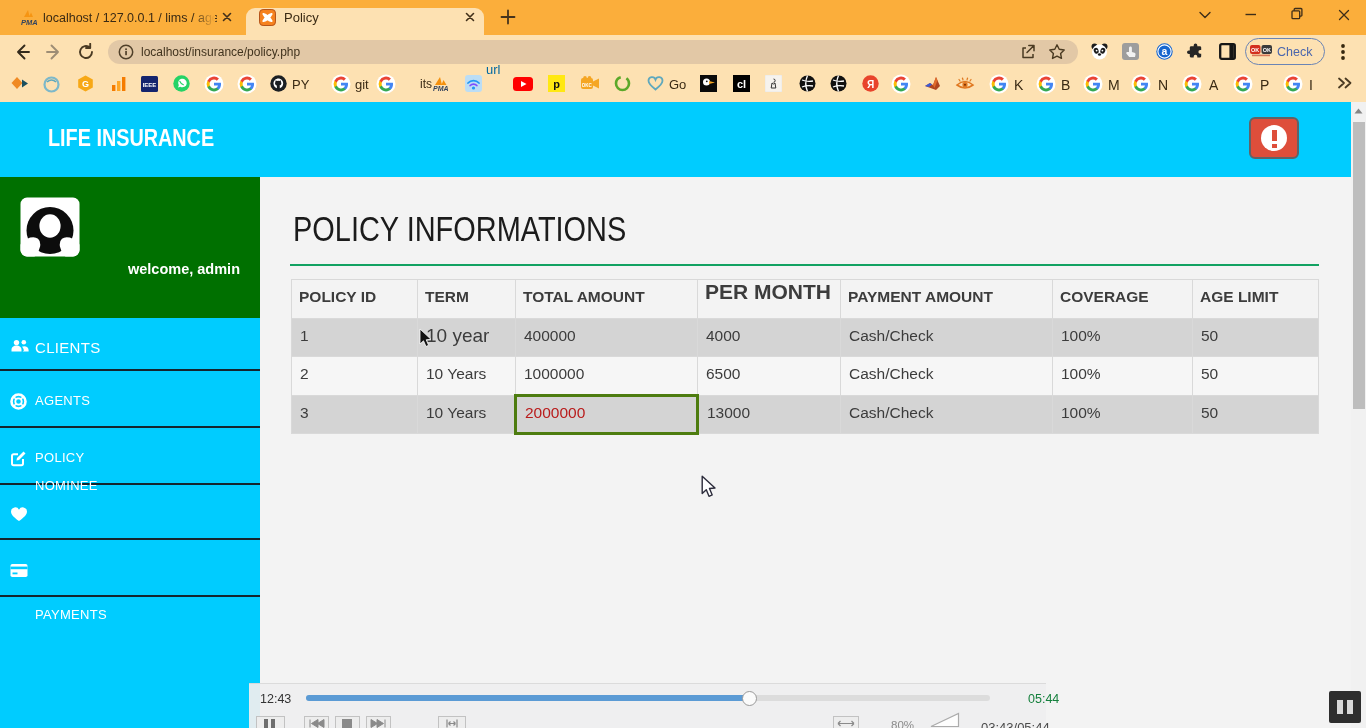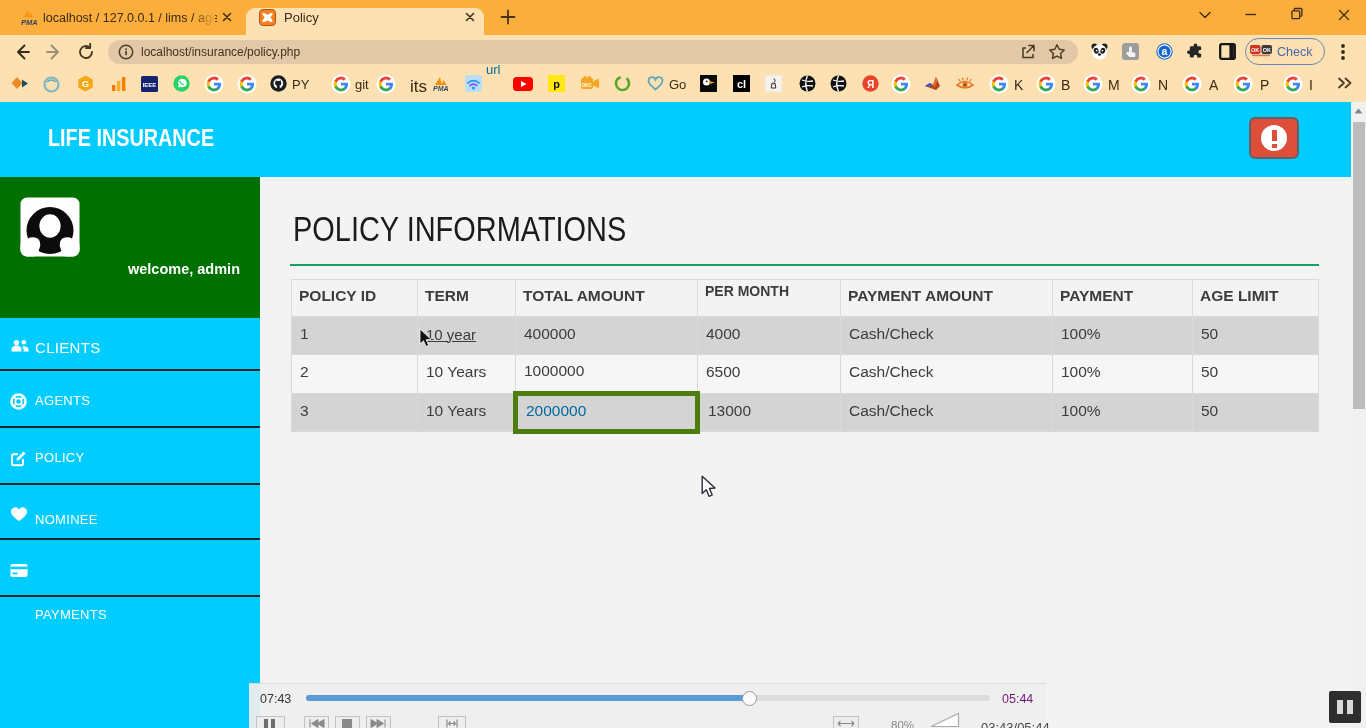--- a/index.html
+++ b/index.html
@@ -189,21 +189,21 @@
 <path d="M8.5 3.5 c-2.8 0-5 2.2-5 5 0 2.2 1.4 4.1 3.4 4.7 v-1.7 c-0.3-0.6 0-1.1 0-1.1 -1.1-0.3-1.9-1-1.9-2.2 0-0.5 0.2-1 0.5-1.3 -0.1-0.3-0.2-0.9 0.1-1.5 0 0 0.4-0.1 1.4 0.5 a4.7 4.7 0 0 1 2.4 0 c1-0.6 1.4-0.5 1.4-0.5 0.3 0.6 0.2 1.2 0.1 1.5 0.3 0.4 0.5 0.8 0.5 1.3 0 1.2-0.7 1.9-1.9 2.2 0 0 0.3 0.5 0.3 1.1 v1.7 c2-0.6 3.4-2.5 3.4-4.7 0-2.8-2.2-5-5-5 z" fill="#fff"></path>
   </svg>
 <div class="abs" style="left:292px;top:77px;font-size:13px;color:#3A2A14;">PY</div>
 <svg class="abs" style="left:331px;top:74px" width="20" height="20">
     <use href="#gicon"></use>
   </svg>
 <div class="abs" style="left:355px;top:77px;font-size:13px;color:#3A2A14;">git</div>
 <svg class="abs" style="left:376px;top:74px" width="20" height="20">
     <use href="#gicon"></use>
   </svg>
-<div class="abs" style="left:410px;top:77px;font-size:17px;color:#3A2A14;">its</div>
+<div class="abs" style="left:420px;top:77px;font-size:12px;color:#3A2A14;">its</div>
 <svg class="abs" style="left:431px;top:75px" width="19" height="17">
 <path d="M4 10 L9 2 L10.8 9 L12.5 5 L15.5 10 Z" fill="#F5900C"></path>
 <text x="2" y="16" font-family="Liberation Sans" font-size="7" font-weight="bold" font-style="italic" fill="#33445f">PMA</text>
   </svg>
 <svg class="abs" style="left:465px;top:75px" width="17" height="17">
 <rect width="17" height="17" rx="3" fill="#BBDDF5"></rect>
 <path d="M3 8 a7.5 7.5 0 0 1 11 0" stroke="#2196F3" stroke-width="1.8" fill="none" stroke-linecap="round"></path>
 <path d="M5.2 10.5 a4.5 4.5 0 0 1 6.6 0" stroke="#7C4DFF" stroke-width="1.8" fill="none" stroke-linecap="round"></path>
 <circle cx="8.5" cy="13" r="1.6" fill="#2196F3"></circle>
   </svg>
@@ -358,21 +358,21 @@
 <div class="abs" style="left:0;top:427.5px;width:260px;height:57px;border-bottom:2px solid #14252e;"></div>
 <div class="abs" style="left:10px;top:450.0px;"><svg width="17" height="17" viewBox="0 0 17 17">
 <path d="M13 9 v4.6 a1.6 1.6 0 0 1 -1.6 1.6 H3.6 A1.6 1.6 0 0 1 2 13.6 V5.8 a1.6 1.6 0 0 1 1.6-1.6 H8" fill="none" stroke="#fff" stroke-width="2"></path>
 <path d="M6.5 10.5 L7 8 L13.5 1.5 L15.5 3.5 L9 10 Z" fill="#fff"></path>
     </svg></div>
 <div class="abs" style="left:35px;top:450.0px;font-size:13px;color:#fff;letter-spacing:0.3px;">POLICY</div>
 <div class="abs" style="left:0;top:484.5px;width:260px;height:55.5px;border-bottom:2px solid #14252e;"></div>
 <div class="abs" style="left:10px;top:506.2px;"><svg width="18" height="16" viewBox="0 0 18 16">
 <path d="M9 15 C3.5 11 1 8.3 1 5.4 A4.2 4.2 0 0 1 9 3.8 4.2 4.2 0 0 1 17 5.4 C17 8.3 14.5 11 9 15 Z" fill="#fff"></path>
     </svg></div>
-<div class="abs" style="left:35px;top:512px;font-size:13px;color:#fff;letter-spacing:0.3px;">NOMINEE</div>
+<div class="abs" style="left:35px;top:478px;font-size:13px;color:#fff;letter-spacing:0.3px;">NOMINEE</div>
 <div class="abs" style="left:0;top:540.0px;width:260px;height:57px;border-bottom:2px solid #14252e;"></div>
 <div class="abs" style="left:10px;top:562.5px;"><svg width="18" height="15" viewBox="0 0 18 15">
 <rect x="0.5" y="1" width="17" height="13" rx="1.8" fill="#fff"></rect>
 <rect x="0.5" y="3.6" width="17" height="2.6" fill="#00CCFF"></rect>
 <rect x="2.5" y="9.5" width="5" height="1.8" fill="#00CCFF"></rect>
     </svg></div>
 <div class="abs" style="left:35px;top:562.5px;font-size:13px;color:#fff;letter-spacing:0.3px;margin-top:44px;">PAYMENTS</div>
 
 <div class="abs" style="left:293px;top:209px;font-size:35.5px;color:#1b1b1b;transform:scaleX(0.815);transform-origin:0 0;white-space:nowrap;">POLICY INFORMATIONS</div>
 <div class="abs" style="left:290px;top:264px;width:1029px;height:2px;background:#12A262;"></div>
@@ -385,67 +385,67 @@
       <col style="width:143px">
       <col style="width:212px">
       <col style="width:140px">
       <col style="width:126px">
     </colgroup>
 <tbody>
       <tr style="height:37px;background:#F3F3F3;">
 <th style="border:1px solid #D9D9D9;text-align:left;padding-left:7px;padding-bottom:5px;font-size:15.5px;color:#3c3c3c;font-family:'Liberation Sans';">POLICY ID</th>
 <th style="border:1px solid #D9D9D9;text-align:left;padding-left:7px;padding-bottom:5px;font-size:15.5px;color:#3c3c3c;font-family:'Liberation Sans';">TERM</th>
 <th style="border:1px solid #D9D9D9;text-align:left;padding-left:7px;padding-bottom:5px;font-size:15.5px;color:#3c3c3c;font-family:'Liberation Sans';">TOTAL AMOUNT</th>
-<th style="border:1px solid #D9D9D9;text-align:left;padding-left:7px;padding-bottom:14px;font-size:14px;color:#3c3c3c;font-family:'Liberation Sans';">PER MONTH</th>
+<th style="border:1px solid #D9D9D9;text-align:left;padding-left:7px;padding-bottom:14px;font-size:21px;color:#3c3c3c;font-family:'Liberation Sans';">PER MONTH</th>
 <th style="border:1px solid #D9D9D9;text-align:left;padding-left:7px;padding-bottom:5px;font-size:15.5px;color:#3c3c3c;font-family:'Liberation Sans';">PAYMENT AMOUNT</th>
-<th style="border:1px solid #D9D9D9;text-align:left;padding-left:7px;padding-bottom:5px;font-size:15.5px;color:#3c3c3c;font-family:'Liberation Sans';">PAYMENT</th>
+<th style="border:1px solid #D9D9D9;text-align:left;padding-left:7px;padding-bottom:5px;font-size:15.5px;color:#3c3c3c;font-family:'Liberation Sans';">COVERAGE</th>
 <th style="border:1px solid #D9D9D9;text-align:left;padding-left:7px;padding-bottom:5px;font-size:15.5px;color:#3c3c3c;font-family:'Liberation Sans';">AGE LIMIT</th>
 </tr>
 <tr style="height:38.3px;background:#D4D4D4;">
 <td style="border:1px solid #D9D9D9;padding-left:8px;padding-bottom:3px;font-size:15.5px;color:#3c3c3c;">1</td>
-<td style="border:1px solid #D9D9D9;padding-left:8px;padding-bottom:3px;font-size:15px;color:#3c3c3c;text-decoration:underline;">10 year</td>
+<td style="border:1px solid #D9D9D9;padding-left:8px;padding-bottom:3px;font-size:19px;color:#3c3c3c;">10 year</td>
 <td style="border:1px solid #D9D9D9;padding-left:8px;padding-bottom:3px;font-size:15.5px;color:#3c3c3c;">400000</td>
 <td style="border:1px solid #D9D9D9;padding-left:8px;padding-bottom:3px;font-size:15.5px;color:#3c3c3c;">4000</td>
 <td style="border:1px solid #D9D9D9;padding-left:8px;padding-bottom:3px;font-size:15.5px;color:#3c3c3c;">Cash/Check</td>
 <td style="border:1px solid #D9D9D9;padding-left:8px;padding-bottom:3px;font-size:15.5px;color:#3c3c3c;">100%</td>
 <td style="border:1px solid #D9D9D9;padding-left:8px;padding-bottom:3px;font-size:15.5px;color:#3c3c3c;">50</td>
 </tr>
 <tr style="height:38.3px;background:#F6F6F6;">
 <td style="border:1px solid #D9D9D9;padding-left:8px;padding-bottom:3px;font-size:15.5px;color:#3c3c3c;">2</td>
 <td style="border:1px solid #D9D9D9;padding-left:8px;padding-bottom:3px;font-size:15.5px;color:#3c3c3c;">10 Years</td>
 <td style="border:1px solid #D9D9D9;padding-left:8px;padding-bottom:3px;font-size:15.5px;color:#3c3c3c;">1000000</td>
 <td style="border:1px solid #D9D9D9;padding-left:8px;padding-bottom:3px;font-size:15.5px;color:#3c3c3c;">6500</td>
 <td style="border:1px solid #D9D9D9;padding-left:8px;padding-bottom:3px;font-size:15.5px;color:#3c3c3c;">Cash/Check</td>
 <td style="border:1px solid #D9D9D9;padding-left:8px;padding-bottom:3px;font-size:15.5px;color:#3c3c3c;">100%</td>
 <td style="border:1px solid #D9D9D9;padding-left:8px;padding-bottom:3px;font-size:15.5px;color:#3c3c3c;">50</td>
 </tr>
 <tr style="height:38.3px;background:#D4D4D4;">
 <td style="border:1px solid #D9D9D9;padding-left:8px;padding-bottom:3px;font-size:15.5px;color:#3c3c3c;">3</td>
 <td style="border:1px solid #D9D9D9;padding-left:8px;padding-bottom:3px;font-size:15.5px;color:#3c3c3c;">10 Years</td>
-<td style="border:5px solid #4d7c0f;padding-left:8px;padding-bottom:3px;font-size:15.5px;color:#0369a1;">2000000</td>
+<td style="border:3px solid #4d7c0f;padding-left:8px;padding-bottom:3px;font-size:15.5px;color:#b91c1c;">2000000</td>
 <td style="border:1px solid #D9D9D9;padding-left:8px;padding-bottom:3px;font-size:15.5px;color:#3c3c3c;">13000</td>
 <td style="border:1px solid #D9D9D9;padding-left:8px;padding-bottom:3px;font-size:15.5px;color:#3c3c3c;">Cash/Check</td>
 <td style="border:1px solid #D9D9D9;padding-left:8px;padding-bottom:3px;font-size:15.5px;color:#3c3c3c;">100%</td>
 <td style="border:1px solid #D9D9D9;padding-left:8px;padding-bottom:3px;font-size:15.5px;color:#3c3c3c;">50</td>
 </tr>
 </tbody>
   </table>
 
 <div class="abs" style="left:1351px;top:102px;width:15px;height:626px;background:#F1F1F1;"></div>
 <svg class="abs" style="left:1354px;top:107px" width="9" height="8">
     <path d="M4.5 1.5 L8.5 6.5 H0.5 Z" fill="#858585"></path>
   </svg>
 <div class="abs" style="left:1352.5px;top:122px;width:12px;height:287px;background:#BDBDBD;"></div>
 
 <div class="abs" id="player" style="left:249px;top:683px;width:797px;height:45px;background:rgba(238,238,239,0.94);border-top:1px solid rgba(205,205,205,0.6);"></div>
-<div class="abs" style="left:260px;top:692px;font-size:12.5px;color:#333;">07:43</div>
+<div class="abs" style="left:260px;top:692px;font-size:12.5px;color:#333;">12:43</div>
 <div class="abs" style="left:306px;top:695px;width:684px;height:6px;border-radius:3px;background:#DCDCDC;"></div>
 <div class="abs" style="left:306px;top:695px;width:440px;height:6px;border-radius:3px;background:#5B9BD5;"></div>
 <div class="abs" style="left:742px;top:690.5px;width:15px;height:15px;border-radius:50%;background:#FBFBFB;border:1px solid #999;"></div>
-<div class="abs" style="left:1002px;top:692px;font-size:12.5px;color:#701a75;">05:44</div>
+<div class="abs" style="left:1028px;top:692px;font-size:12.5px;color:#15803d;">05:44</div>
 <div class="abs" style="left:256px;top:716px;width:29px;height:18px;background:#EDEDED;border:1px solid #C2C2C2;"></div>
 <div class="abs" style="left:264px;top:719px;width:4px;height:9px;background:#6e6e6e;"></div>
 <div class="abs" style="left:271px;top:719px;width:4px;height:9px;background:#6e6e6e;"></div>
 <div class="abs" style="left:304px;top:716px;width:25px;height:18px;background:#EDEDED;border:1px solid #C2C2C2;"></div>
 <svg class="abs" style="left:308px;top:719px" width="17" height="9">
     <path d="M2 0.5 v8 M10 0.5 L3.5 4.5 L10 8.5 Z M16 0.5 L9.5 4.5 L16 8.5 Z" fill="#8a8a8a" stroke="#8a8a8a" stroke-width="1"></path>
   </svg>
 <div class="abs" style="left:335px;top:716px;width:25px;height:18px;background:#EDEDED;border:1px solid #C2C2C2;"></div>
 <div class="abs" style="left:342px;top:719px;width:10px;height:9px;background:#8a8a8a;"></div>
 <div class="abs" style="left:366px;top:716px;width:25px;height:18px;background:#EDEDED;border:1px solid #C2C2C2;"></div>

